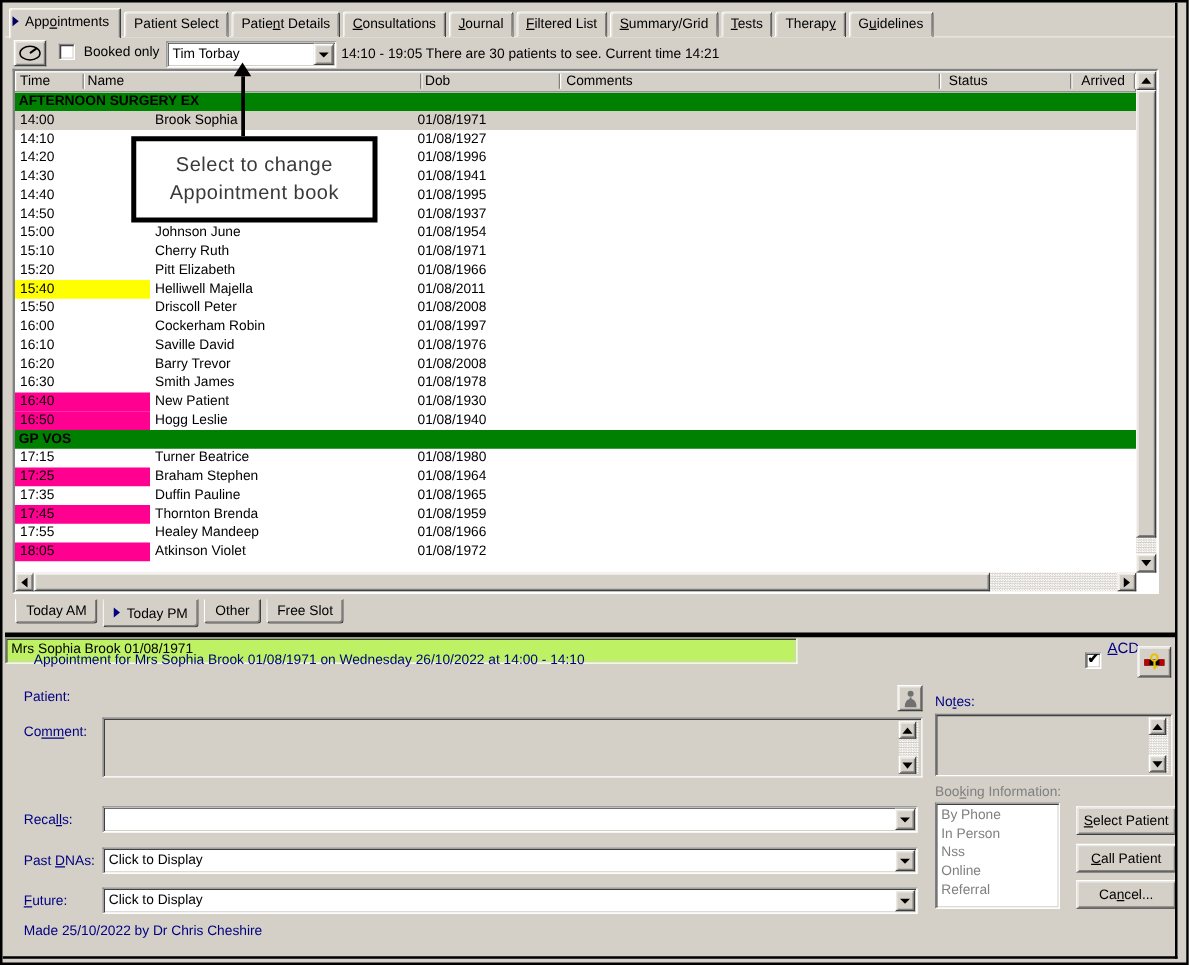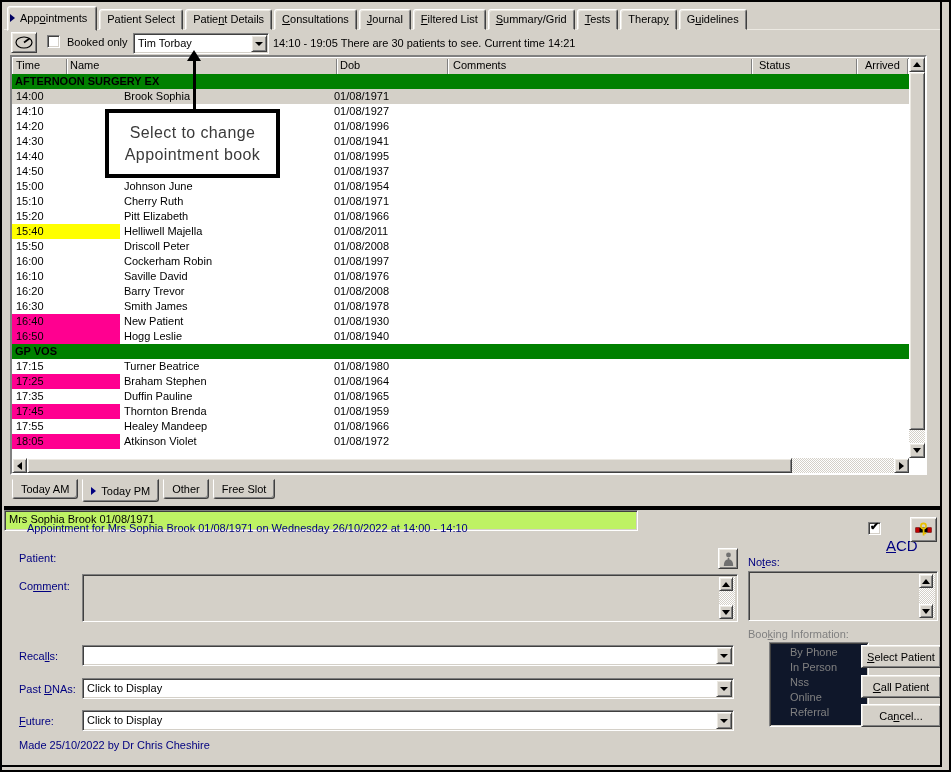--- a/index.html
+++ b/index.html
@@ -57,21 +57,21 @@
     box-shadow: inset 1px 1px 0 #ece9e2, inset -1px -1px 0 #808080; display:flex; align-items:center; justify-content:center; }
   .tri-down { width:0; height:0; border-left:4px solid transparent; border-right:4px solid transparent; border-top:4px solid #000; }
   #book-combo { left:131px; top:3px; width:136px; height:21px; }
   .status-text { position:absolute; left:271px; top:7px; font-size:11px; color:#000; white-space:nowrap; }
 
   
   .table {
     position:absolute; left:8px; top:53px; width:917px; height:420px;
     background:#fff; border:2px solid; border-color:#808080 #fff #fff #808080;
   }
-  .thead { position:absolute; left:0; top:0; right:16px; height:31px; background:#D4D0C8;
+  .thead { position:absolute; left:0; top:0; right:16px; height:17px; background:#D4D0C8;
     border-bottom:1px solid #808080; box-shadow: inset 1px 1px 0 #fff, inset -1px 0 0 #808080; }
   .thead .hlabel { position:absolute; top:2px; font-size:11px; color:#000; white-space:nowrap; }
   .thead .hsep { position:absolute; top:2px; bottom:2px; width:1px; background:#808080; box-shadow:1px 0 0 #fff; }
   .tbody { position:absolute; left:0; top:17px; right:16px; bottom:15px; overflow:hidden; background:#fff; }
   .section-row { height:15px; background:#008000; color:#000; font-size:11px; font-weight:bold; padding:1px 0 0 3px; white-space:nowrap; }
   .row { position:relative; height:15px; font-size:11px; color:#000; white-space:nowrap; }
   .row.selected { background:#D4D0C8; }
   .c-time { position:absolute; left:0; top:0; width:108px; height:15px; padding:1px 0 0 4px; }
   .c-time.hl-yellow { background:#FFFF00; }
   .c-time.hl-pink { background:#FF0090; }
@@ -86,21 +86,21 @@
           box-shadow: inset 1px 1px 0 #ece9e2, inset -1px -1px 0 #808080; display:flex; align-items:center; justify-content:center; }
   .tri-up2 { width:0;height:0;border-left:4px solid transparent;border-right:4px solid transparent;border-bottom:5px solid #000; }
   .tri-dn2 { width:0;height:0;border-left:4px solid transparent;border-right:4px solid transparent;border-top:5px solid #000; }
   .tri-lf2 { width:0;height:0;border-top:4px solid transparent;border-bottom:4px solid transparent;border-right:5px solid #000; }
   .tri-rt2 { width:0;height:0;border-top:4px solid transparent;border-bottom:4px solid transparent;border-left:5px solid #000; }
   .thumb { position:absolute; background:#D4D0C8; border:1px solid; border-color:#fff #404040 #404040 #fff;
            box-shadow: inset 1px 1px 0 #ece9e2, inset -1px -1px 0 #808080; }
 
   
   .callout-box {
-    position:absolute; left:103px; top:107px; width:175px; height:69px; background:#fff;
+    position:absolute; left:103px; top:107px; width:197px; height:69px; background:#fff;
     border:4px solid #000; z-index:30; display:flex; flex-direction:column; align-items:center; justify-content:center;
   }
   .callout-box div { font-size:16px; color:#3a3a3a; letter-spacing:0.4px; line-height:22px; }
   .arrow-line { position:absolute; left:191px; top:59px; width:3px; height:48px; background:#000; z-index:30; }
   .arrow-head { position:absolute; left:185px; top:48px; width:0; height:0; z-index:30;
     border-left:7px solid transparent; border-right:7px solid transparent; border-bottom:11px solid #000; }
 
   
   .bottom-tabs { position:absolute; left:10px; top:477px; height:24px; display:flex; align-items:flex-start; z-index:5; }
   .bottom-tabs .tab {
@@ -113,35 +113,35 @@
   .btab-arrow { display:inline-block; width:0; height:0; margin-right:5px;
     border-left:5px solid #000080; border-top:4px solid transparent; border-bottom:4px solid transparent; }
 
   
   .sep-bar { position:absolute; left:2px; right:9px; top:504px; height:4px; background:#000; }
   .detail { position:absolute; left:2px; right:9px; top:508px; bottom:5px; background:#D4D0C8; }
   .navy { color:#000080; } .gray { color:#808080; }
   .lbl { position:absolute; font-size:11px; }
   .apt-title { position:absolute; left:23px; top:12px; font-size:11px; white-space:nowrap; }
   #acd-chk { left:864px; top:12px; }
-  .acd-label { position:absolute; left:882px; top:27px; font-size:15px; }
+  .acd-label { position:absolute; left:882px; top:1px; font-size:12px; }
   .acd-btn { position:absolute; left:906px; top:7px; width:27px; height:25px; display:flex; align-items:center; justify-content:center; }
   .input { background:#bef264; border:1px solid; border-color:#808080 #fff #fff #808080;
            box-shadow: inset 1px 1px 0 #404040, inset -1px -1px 0 #D4D0C8; }
   .input .itext { position:absolute; left:5px; top:3px; font-size:11px; color:#000; white-space:nowrap; }
   #patient-input { left:78px; top:38px; width:634px; height:21px; }
   .person-btn { position:absolute; left:714px; top:38px; width:20px; height:21px; display:flex; align-items:center; justify-content:center; }
   .txtarea { position:absolute; background:#D4D0C8; border:1px solid; border-color:#808080 #fff #fff #808080;
              box-shadow: inset 1px 1px 0 #404040, inset -1px -1px 0 #D4D0C8; }
   .mini-scroll { position:absolute; right:2px; top:2px; bottom:2px; width:16px; }
   #comment-box { left:78px; top:64px; width:656px; height:48px; }
   #notes-box { left:744px; top:61px; width:190px; height:50px; }
-  #booking-list { position:absolute; left:765px; top:132px; width:100px; height:85px; background:#0f172a;
+  #booking-list { position:absolute; left:744px; top:132px; width:100px; height:85px; background:#ffffff;
     border:1px solid; border-color:#808080 #fff #fff #808080; box-shadow: inset 1px 1px 0 #404040, inset -1px -1px 0 #D4D0C8;
-    padding:2px 0 0 20px; }
+    padding:2px 0 0 4px; }
   #booking-list div { font-size:11px; color:#808080; line-height:15px; white-space:nowrap; }
   .btn { position:absolute; left:857px; width:80px; height:23px; font-size:11px; color:#000;
          display:flex; align-items:center; justify-content:center; white-space:nowrap; }
   .made-text { position:absolute; left:15px; top:229px; font-size:11px; }
 </style>
 </head>
 <body>
 
 <div class="window">
   <div class="strip-edge"></div>

